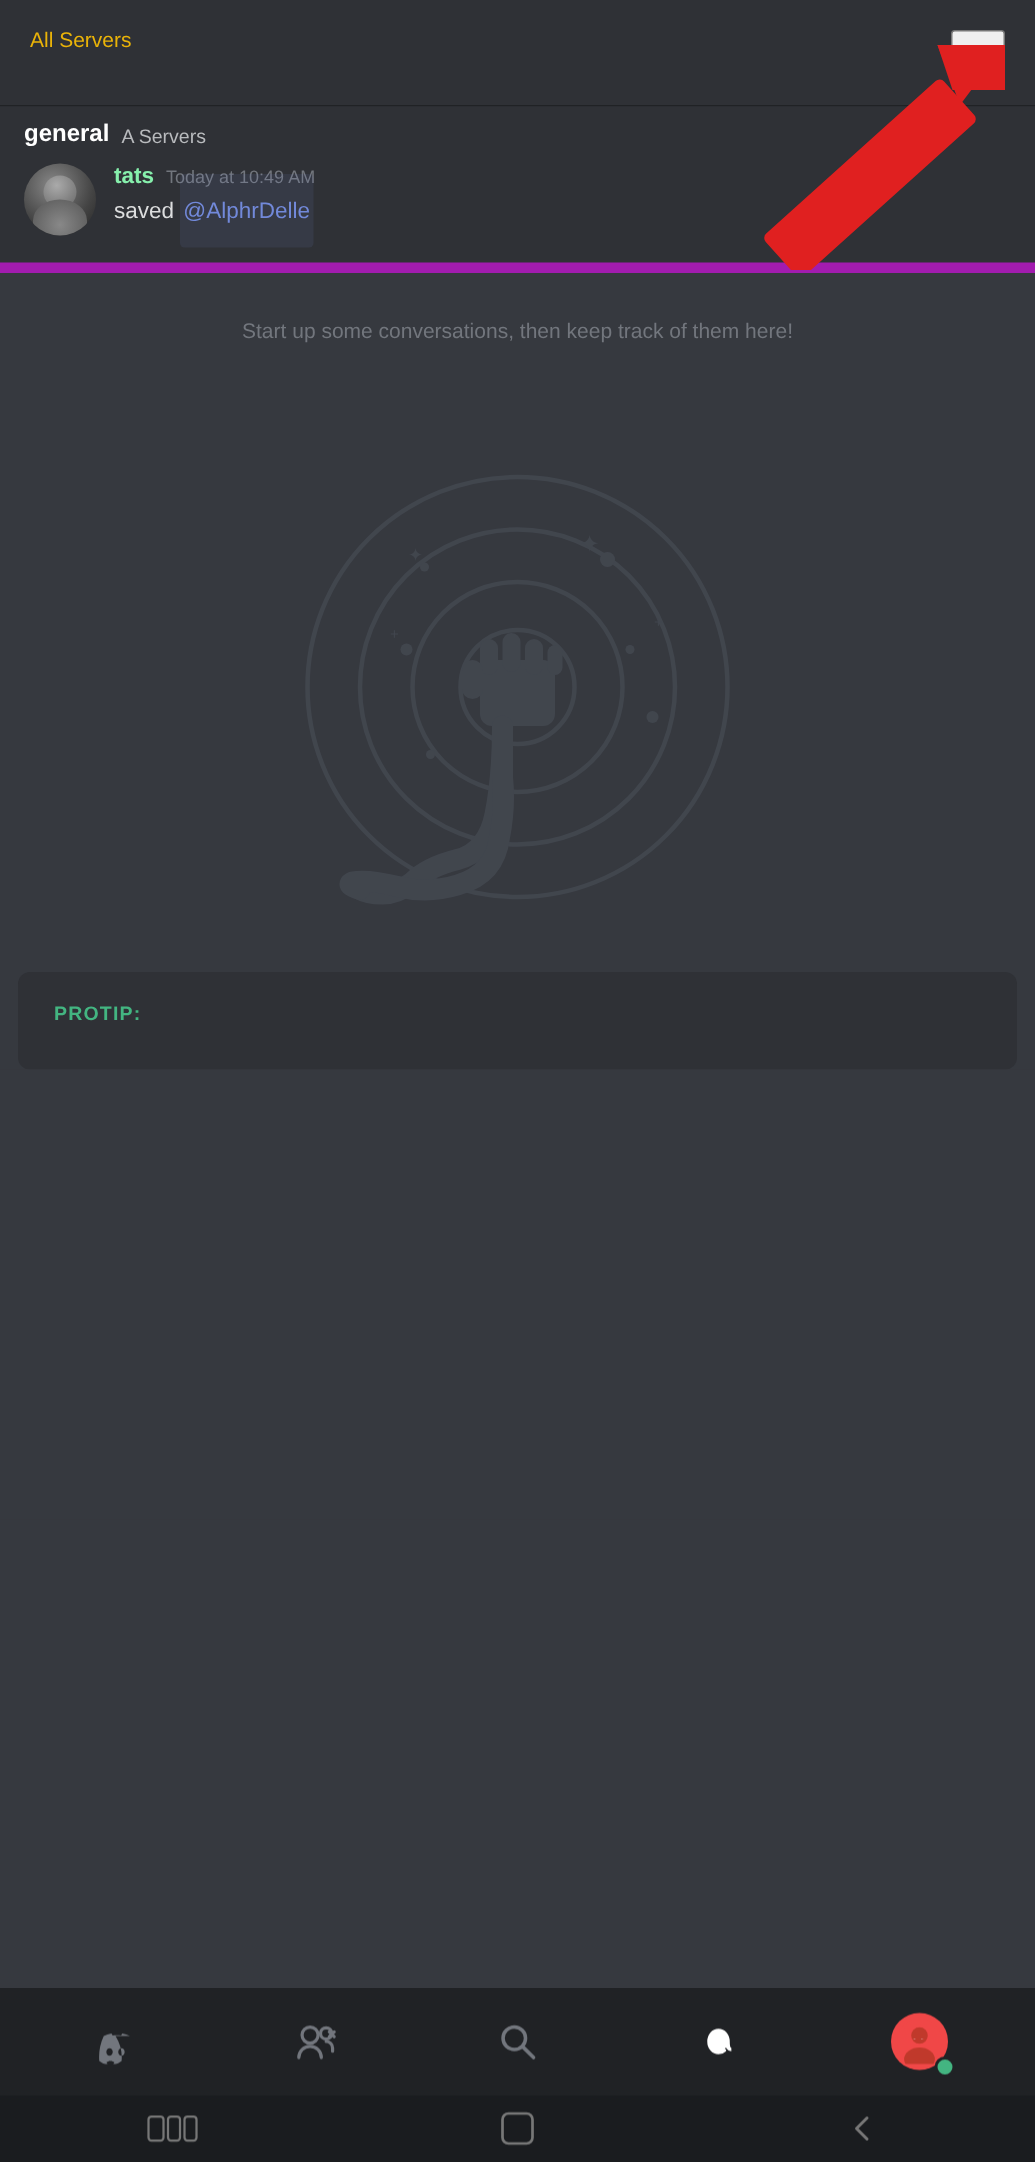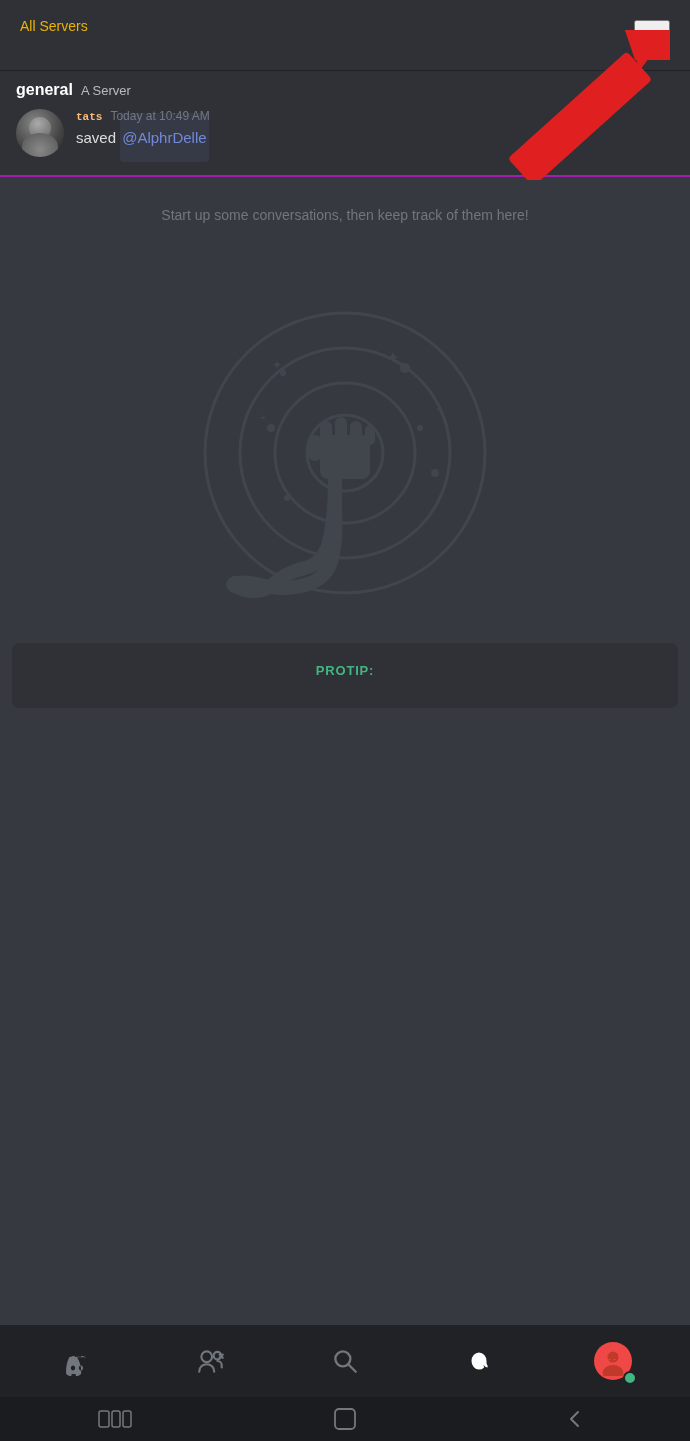--- a/index.html
+++ b/index.html
@@ -52,21 +52,21 @@
 
     .filter-icon-btn svg {
       width: 24px;
       height: 24px;
     }
 
     
     .channel-section {
       background-color: #2f3136;
       padding: 10px 16px 6px 16px;
-      border-bottom: 2px solid #a21caf;
+      border-bottom: 7px solid #a21caf;
     }
 
     .channel-header {
       display: flex;
       align-items: center;
       gap: 8px;
       margin-bottom: 10px;
     }
 
     .channel-name {
@@ -126,24 +126,23 @@
     .message-content {}
 
     .message-meta {
       display: flex;
       align-items: baseline;
       gap: 8px;
       margin-bottom: 4px;
     }
 
     .message-author {
-      font-size: 11px;
+      font-size: 15px;
       font-weight: 700;
-      color: #fdba74;
-      font-family: Liberation Mono, monospace;
+      color: #86efac;
     }
 
     .message-time {
       font-size: 12px;
       color: #72767d;
     }
 
     .message-text {
       font-size: 15px;
       color: #dcddde;
@@ -185,21 +184,20 @@
       height: 340px;
       opacity: 0.45;
     }
 
     
     .protip-box {
       margin: 0 12px;
       background-color: #2f3136;
       border-radius: 8px;
       padding: 20px 24px;
-      text-align: center;
     }
 
     .protip-label {
       font-size: 13px;
       font-weight: 700;
       color: #43b581;
       letter-spacing: 0.8px;
       margin-bottom: 10px;
     }
 
@@ -326,21 +324,21 @@
   <button class="filter-icon-btn">
     <svg viewBox="0 0 24 24" fill="none" xmlns="http://www.w3.org/2000/svg">
       <path d="M3 6h18M6 12h12M9 18h6" stroke="#b9bbbe" stroke-width="2.2" stroke-linecap="round"></path>
     </svg>
   </button>
 </div>
 
 <div class="channel-section">
   <div class="channel-header">
     <span class="channel-name">general</span>
-    <span class="server-name">A Server</span>
+    <span class="server-name">A Servers</span>
   </div>
   <div class="message-row">
     <div class="avatar"></div>
     <div class="message-content">
       <div class="message-meta">
         <span class="message-author">tats</span>
         <span class="message-time">Today at 10:49 AM</span>
       </div>
       <div class="message-text">
         <span>saved </span><span class="mention">@AlphrDelle</span>

